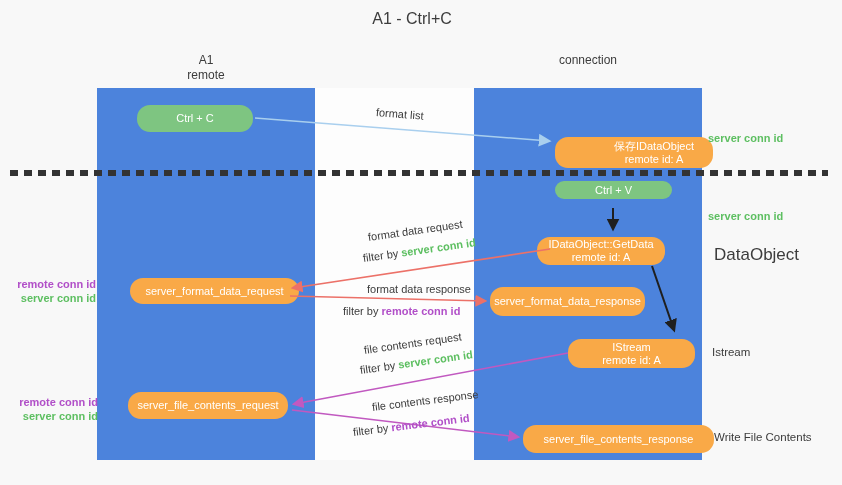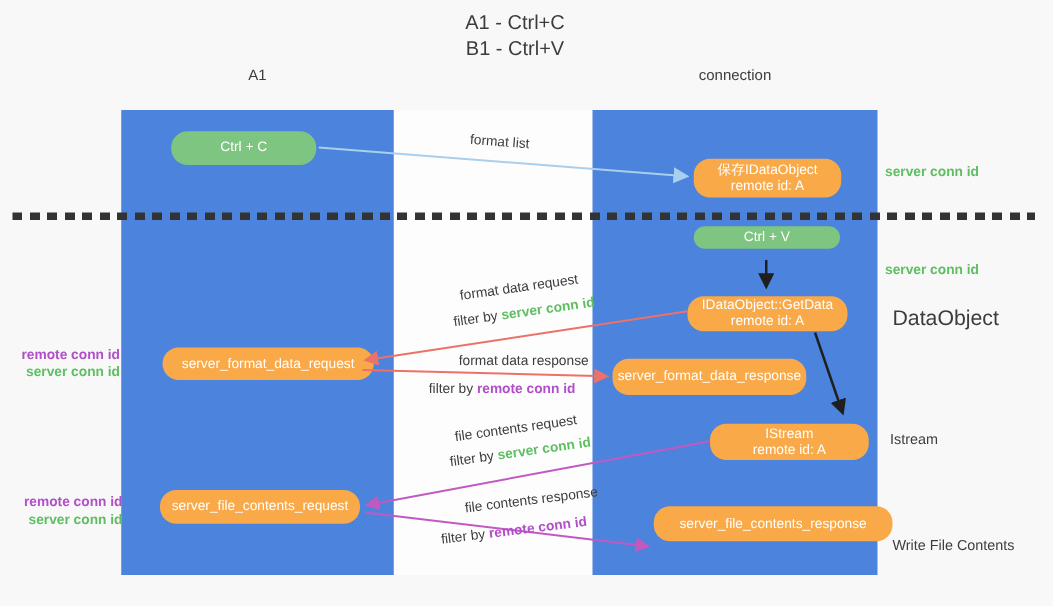--- a/index.html
+++ b/index.html
@@ -34,25 +34,25 @@
   .dotline{position:absolute;left:10px;top:170px;width:818px;height:6px;z-index:6;
     background:repeating-linear-gradient(90deg,#333 0px,#333 8px,transparent 8px,transparent 14px);}
   .side-col{position:absolute;text-align:right;z-index:5;font-size:11px;}
   svg.wires{position:absolute;left:0;top:0;z-index:4;pointer-events:none;}
 </style>
 </head>
 <body>
 
 <div class="title">
   <div>A1 - Ctrl+C</div>
-  <div>B1 - Ctrl+V</div>
 </div>
 
 <div class="lane-header" style="left:97px;width:218px;">
   <div>A1</div>
+  <div>remote</div>
 </div>
 <div class="lane-header" style="left:474px;width:228px;">
   <div>connection</div>
 </div>
 
 <div class="gap" style="left:315px;width:159px;"></div>
 <div class="lane" style="left:97px;width:218px;"></div>
 <div class="lane" style="left:474px;width:228px;"></div>
 
 <div class="dotline"></div>
@@ -77,45 +77,45 @@
   <line x1="652" y1="266" x2="674" y2="330" stroke="#1f1f1f" stroke-width="2" marker-end="url(#ah-black)"></line>
   <line x1="550" y1="249" x2="293" y2="288" stroke="#ec7168" stroke-width="1.6" marker-end="url(#ah-red)"></line>
   <line x1="290" y1="296" x2="485" y2="301" stroke="#ec7168" stroke-width="1.6" marker-end="url(#ah-red)"></line>
   <line x1="568" y1="353" x2="294" y2="404" stroke="#c159c0" stroke-width="1.6" marker-end="url(#ah-mag)"></line>
   <line x1="292" y1="410" x2="518" y2="437" stroke="#c159c0" stroke-width="1.6" marker-end="url(#ah-mag)"></line>
 </svg>
 
 <div class="box green" style="left:137px;top:105px;width:116px;height:27px;">
   <span>Ctrl + C</span>
 </div>
-<div class="box orange" style="left:555px;top:127px;width:118px;height:31px;">
+<div class="box orange" style="left:555px;top:137px;width:118px;height:31px;padding-left:40px;">
   <span>保存IDataObject</span>
   <span>remote id: A</span>
 </div>
 <div class="box green" style="left:555px;top:181px;width:117px;height:18px;">
   <span>Ctrl + V</span>
 </div>
-<div class="box orange" style="left:550px;top:237px;width:128px;height:28px;">
+<div class="box orange" style="left:537px;top:237px;width:128px;height:28px;">
   <span>IDataObject::GetData</span>
   <span>remote id: A</span>
 </div>
 <div class="box orange" style="left:130px;top:278px;width:169px;height:26px;">
   <span>server_format_data_request</span>
 </div>
 <div class="box orange" style="left:490px;top:287px;width:155px;height:29px;">
   <span>server_format_data_response</span>
 </div>
 <div class="box orange" style="left:568px;top:339px;width:127px;height:29px;">
   <span>IStream</span>
   <span>remote id: A</span>
 </div>
 <div class="box orange" style="left:128px;top:392px;width:160px;height:27px;">
   <span>server_file_contents_request</span>
 </div>
-<div class="box orange" style="left:523px;top:405px;width:191px;height:28px;">
+<div class="box orange" style="left:523px;top:425px;width:191px;height:28px;">
   <span>server_file_contents_response</span>
 </div>
 
 <div class="lbl rot" style="left:376px;top:106px;transform:rotate(4.5deg);">format list</div>
 
 <div class="lbl rot" style="left:368px;top:231px;transform:rotate(-8deg);">format data request</div>
 <div class="lbl rot" style="left:363px;top:252px;transform:rotate(-8deg);">
   <span>filter by </span><span class="green-b">server conn id</span>
 </div>
 

